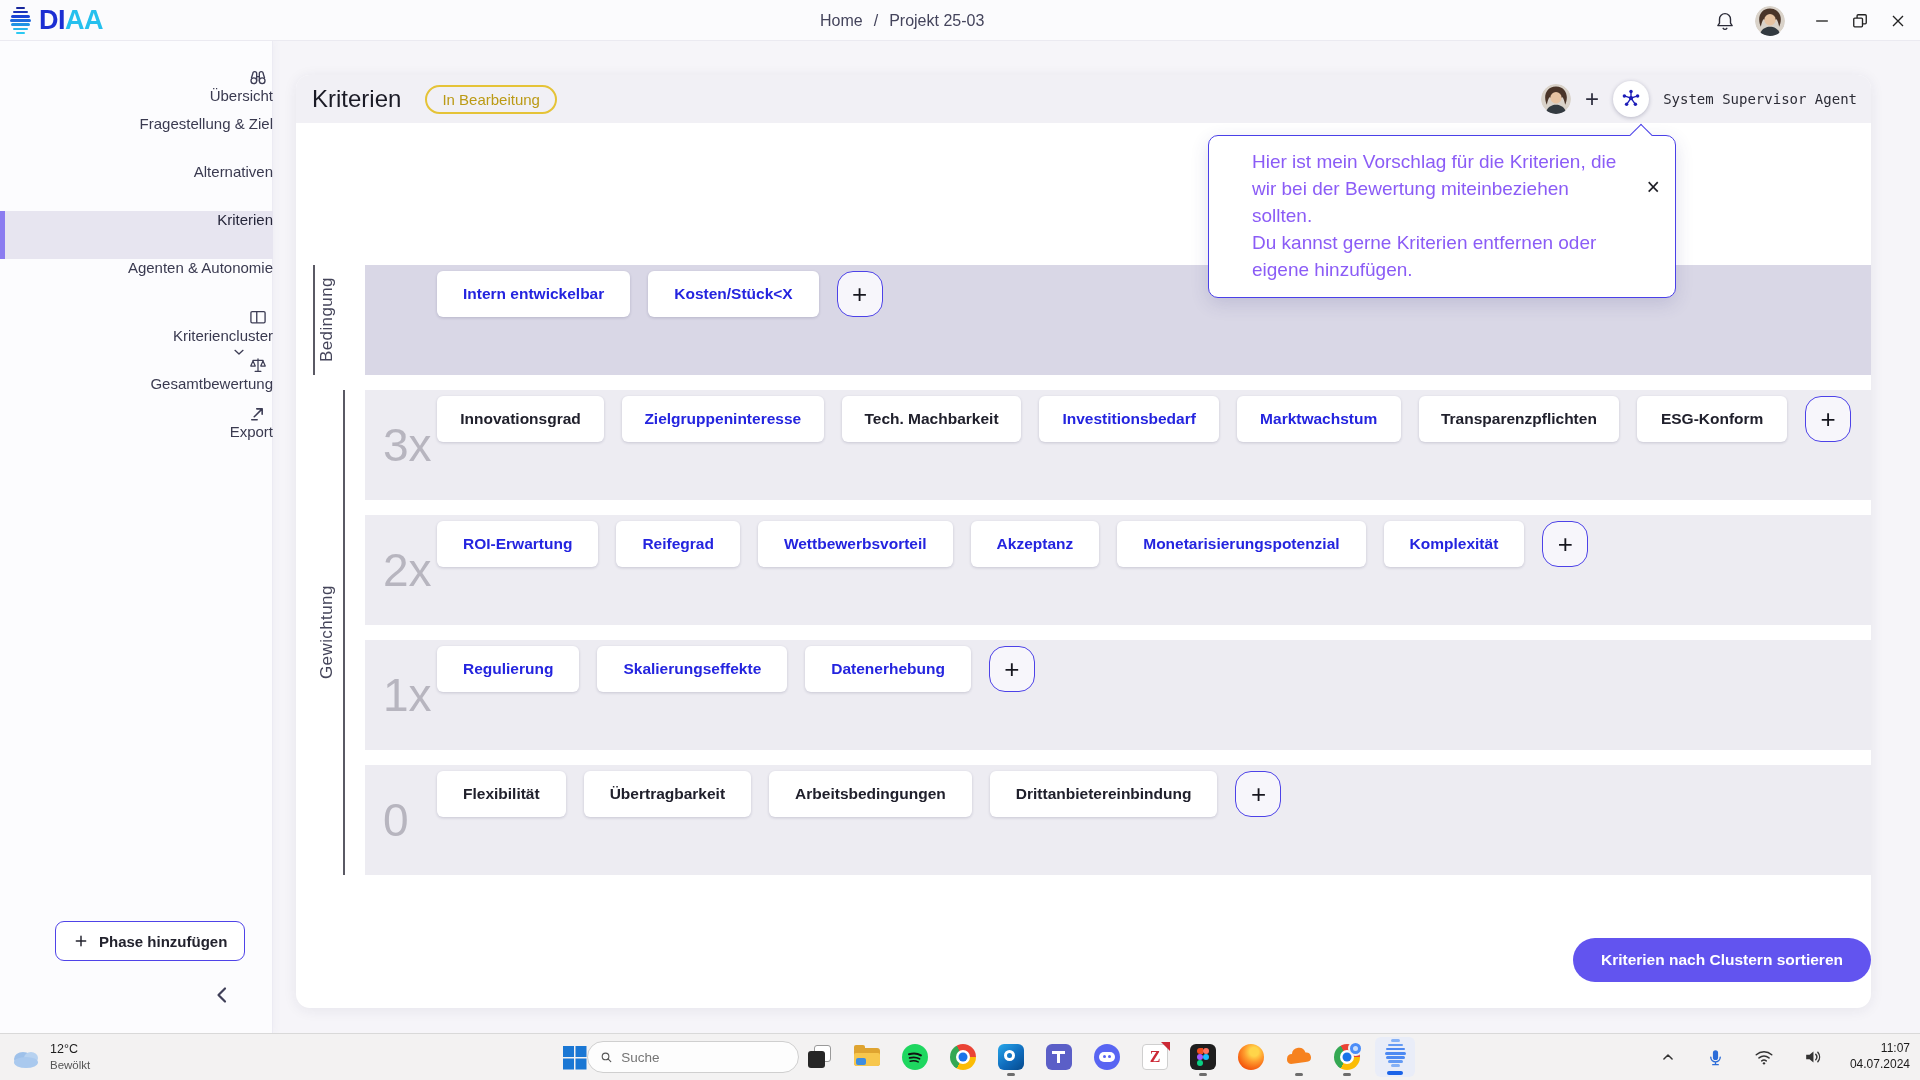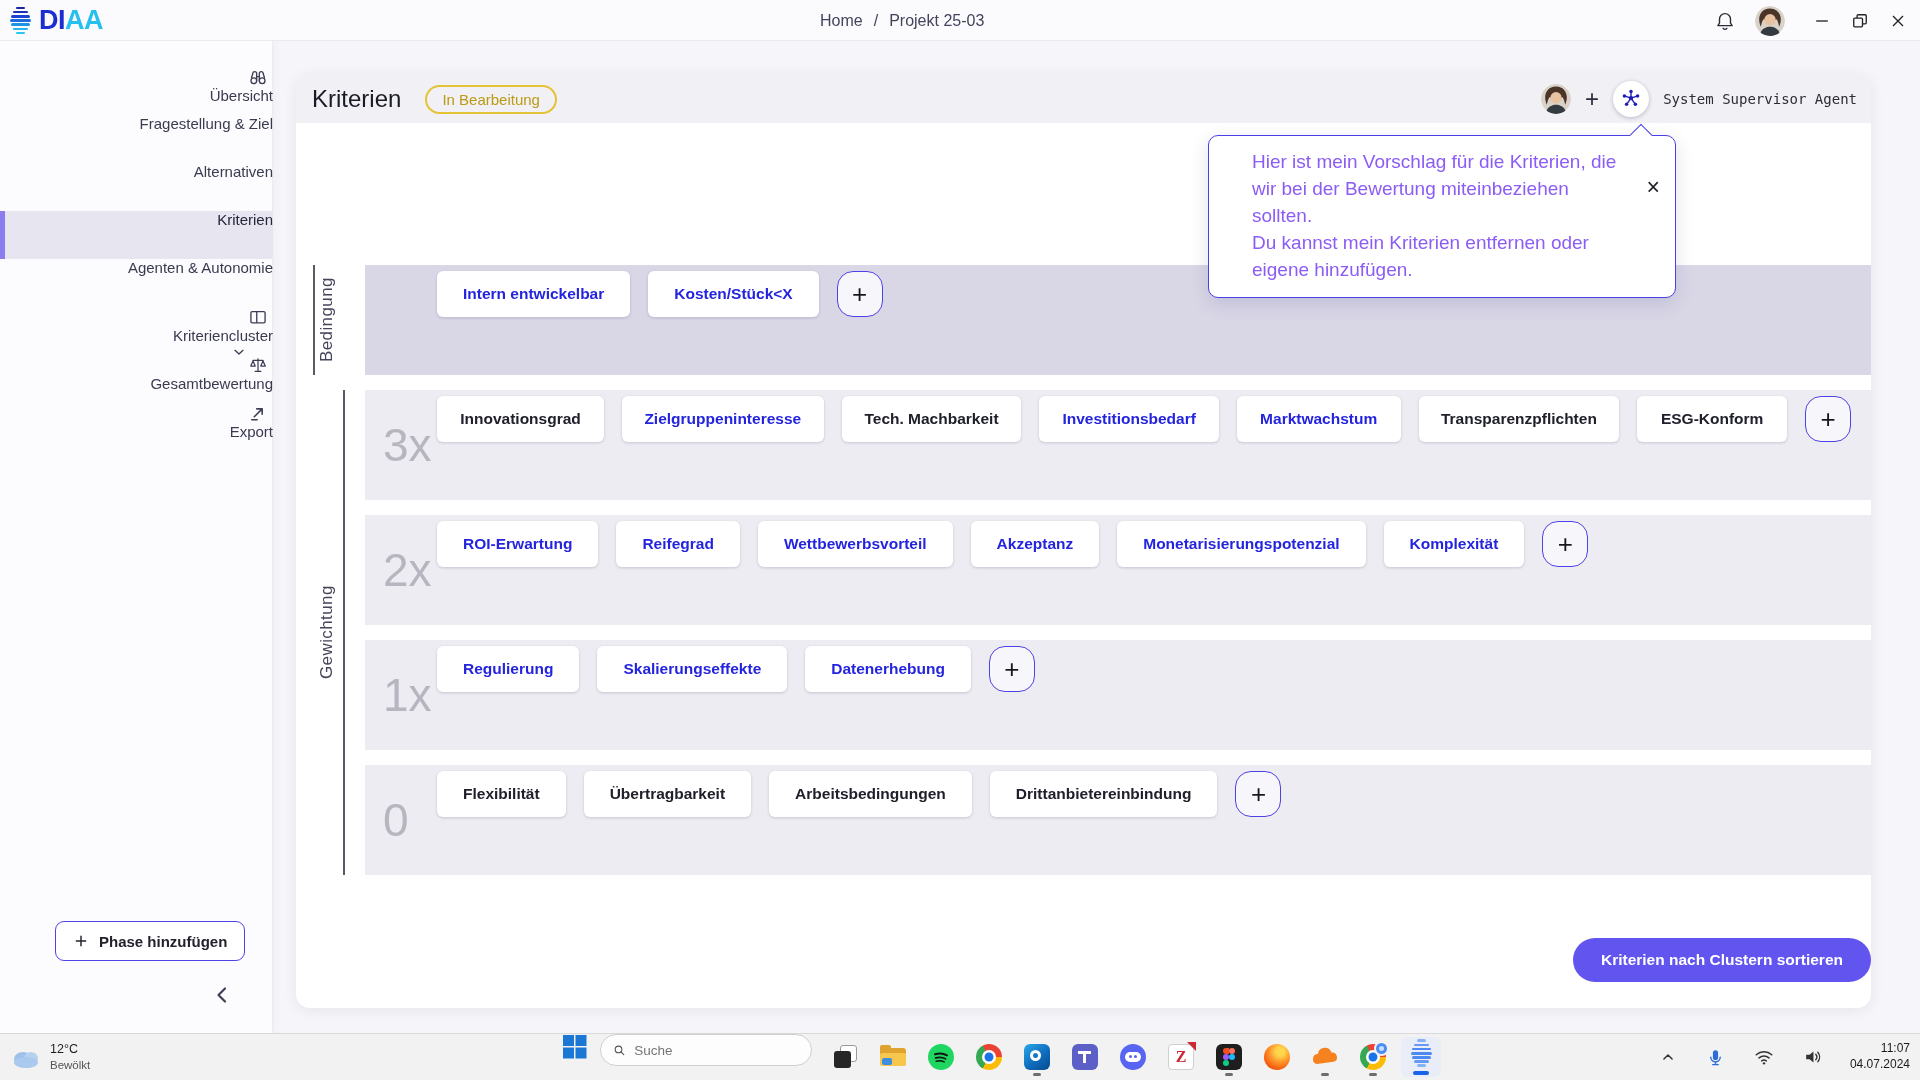--- a/index.html
+++ b/index.html
@@ -105,21 +105,21 @@
           color:#fff; border:none; border-radius:22px; font-size:15.5px; font-weight:700; cursor:pointer; }
 
   
   .taskbar { position:absolute; left:0; bottom:0; width:1920px; height:47px; background:#f3f2f2;
              border-top:1px solid #d9d9d9; z-index:40; }
   .tb-weather { position:absolute; left:10px; top:0; height:46px; display:flex; align-items:center;
                 gap:8px; background:none; border:none; cursor:pointer; }
   .tb-weather__txt { text-align:left; line-height:1.25; }
   .tb-weather__temp { font-size:12.5px; color:#1d1d1d; }
   .tb-weather__cond { font-size:11.5px; color:#555; }
-  .tb-center { position:absolute; left:562px; top:0; height:46px; display:flex; gap:13px; }
+  .tb-center { position:absolute; left:562px; top:0; height:46px; display:flex; align-items:center; }
   .tb-start { background:none; border:none; cursor:pointer; display:flex; }
   .tb-search { width:212px; height:32px; background:#fdfdfd; border:1px solid #cfcfcf; border-radius:16px;
                display:flex; align-items:center; padding:0 12px; gap:8px; }
   .tb-search input { border:none; outline:none; background:transparent; font-size:13.5px; color:#333; width:100%; }
   #taskbar-apps { display:flex; align-items:center; gap:8px; }
   .tb-app { position:relative; width:40px; height:40px; border:none; background:transparent; border-radius:6px;
             display:flex; align-items:center; justify-content:center; cursor:pointer; }
   .tb-app--active { background:#e9edf8; }
   .tb-app__dot { position:absolute; bottom:1px; left:50%; transform:translateX(-50%); width:8px; height:3px;
                  border-radius:2px; background:#6d6d6d; }
@@ -325,21 +325,21 @@
             <circle cx="16.8" cy="17.8" r="1.9" fill="#1d1db8" stroke="none"></circle>
           </svg>
       </button>
       <span class="agent-name">System Supervisor Agent</span>
     </div>
   </div>
 
   <div class="tooltip">
     <span class="tooltip__pointer"></span>
     <p>Hier ist mein Vorschlag für die Kriterien, die wir bei der Bewertung miteinbeziehen sollten.</p>
-    <p>Du kannst mein Kriterien entfernen oder eigene hinzufügen.</p>
+    <p>Du kannst gerne Kriterien entfernen oder eigene hinzufügen.</p>
     <button class="tooltip__close">×</button>
   </div>
 
   <section class="board">
     <span class="rail-line" id="cond-line"></span>
     <span class="rail-label" id="cond-label">Bedingung</span>
     <span class="rail-line" id="weight-line"></span>
     <span class="rail-label" id="weight-label">Gewichtung</span>
     <div class="bands">
       <div class="band band--condition" id="band-condition">

